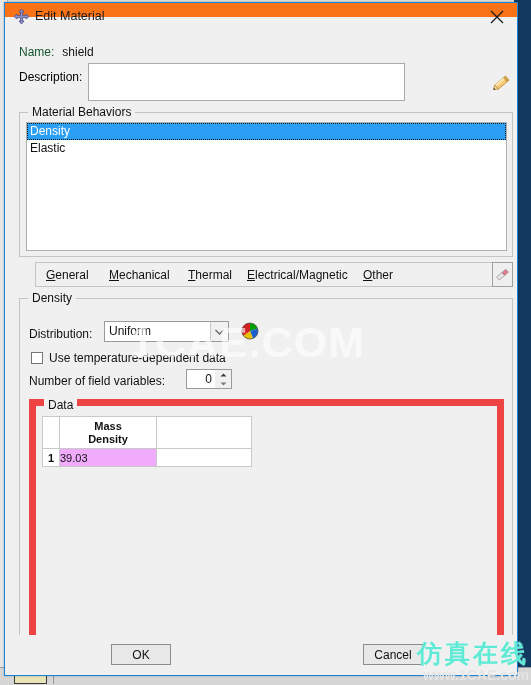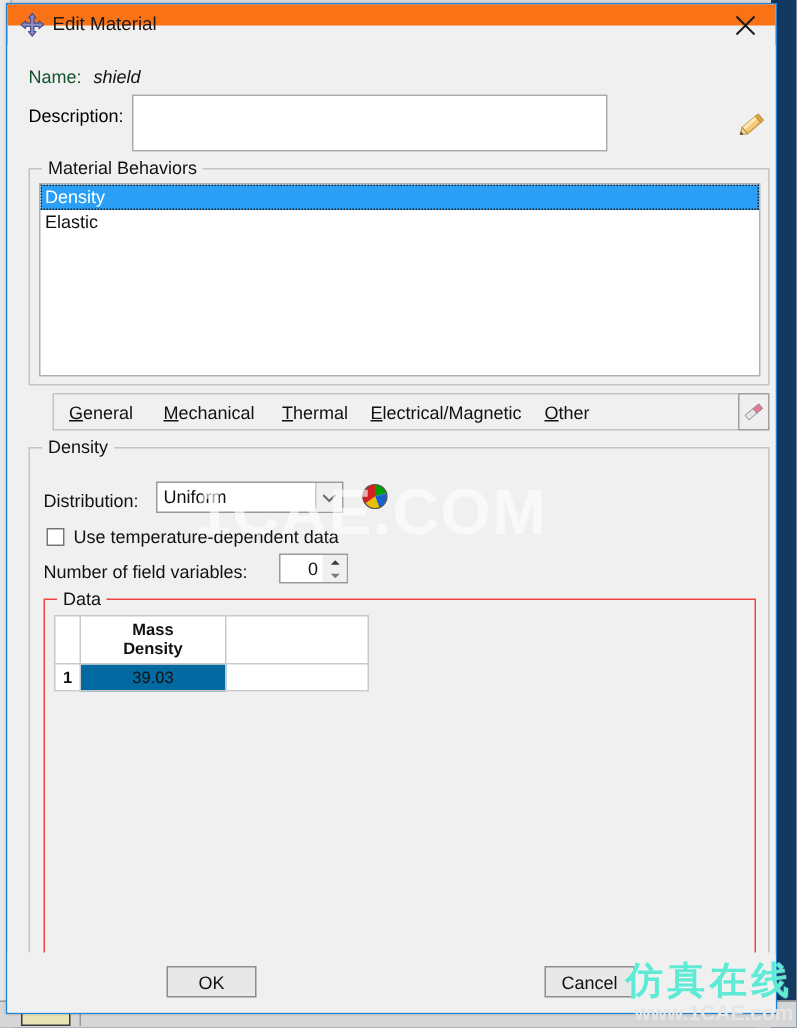--- a/index.html
+++ b/index.html
@@ -30,21 +30,21 @@
   #close-btn{
     position:absolute;right:0;top:0;width:40px;height:27px;
     display:flex;align-items:center;justify-content:center;cursor:default;
   }
   #close-btn svg{display:block;}
 
   #body-area{position:absolute;left:0;top:27px;width:512px;height:645px;background:#f0f0f0;}
 
   #name-row{position:absolute;left:14px;top:12px;}
   #name-label{font-size:12px;color:#14532d;text-align:right;}
-  #name-value{font-size:12px;color:#111;margin-left:8px;font-style:italic;}
+  #name-value{font-size:12px;color:#111;margin-left:8px;}
 
   #desc-label{position:absolute;left:14px;top:40px;font-size:12px;color:#000000;}
   #desc-input{
     position:absolute;left:83px;top:33px;width:317px;height:38px;
     background:#ffffff;border:1px solid #a9a9a9;box-sizing:border-box;
     font-size:12px;color:#111;padding:2px 3px;outline:none;resize:none;
     font-family:"Liberation Sans", sans-serif;
   }
   #desc-pencil{position:absolute;left:484px;top:41px;width:24px;height:24px;}
 
@@ -99,31 +99,31 @@
   #nfv-label{position:absolute;left:9px;top:75px;font-size:12px;color:#111;}
   #nfv-spin{
     position:absolute;left:166px;top:70px;width:46px;height:20px;
     background:#ffffff;border:1px solid #9a9a9a;box-sizing:border-box;
   }
   #nfv-value{position:absolute;right:19px;top:1px;font-size:12px;color:#111;line-height:17px;}
   #nfv-buttons{position:absolute;right:0;top:0;width:16px;height:18px;}
   .spin-btn{height:9px;width:16px;background:#f0f0f0;display:flex;align-items:center;justify-content:center;}
   .spin-btn svg{display:block;}
 
-  #data-group{position:absolute;left:9px;top:100px;width:475px;height:255px;border:1px solid #ef4444;box-sizing:border-box;}
+  #data-group{position:absolute;left:9px;top:100px;width:475px;height:255px;border:7px solid #ef4444;box-sizing:border-box;}
   #data-table{
     position:absolute;left:6px;top:10px;border-collapse:collapse;
     font-size:11px;color:#111;background:#ffffff;
   }
   #data-table td,#data-table th{border:1px solid #c9c9c9;padding:0;}
   .th-corner{width:16px;height:31px;background:#ffffff;}
   .th-col{width:96px;height:31px;background:#ffffff;text-align:center;font-weight:bold;font-size:11px;line-height:13px;}
   .th-blank{width:94px;height:31px;background:#ffffff;}
   .td-rownum{width:16px;height:17px;text-align:center;font-weight:bold;font-size:11px;background:#ffffff;}
-  .td-val{width:96px;height:17px;text-align:center;font-size:11px;background:#0369a1;}
+  .td-val{width:96px;height:17px;font-size:11px;background:#f0abfc;}
   .td-blank{width:94px;height:17px;background:#ffffff;}
 
   
   #footer{position:absolute;left:0;bottom:0;width:512px;height:40px;background:#f0f0f0;}
   .btn{
     position:absolute;top:9px;height:21px;background:#e8e8e8;
     border:1px solid #8d8d8d;box-sizing:border-box;
     font-size:12px;color:#111;display:flex;align-items:center;justify-content:center;
     cursor:default;
   }

